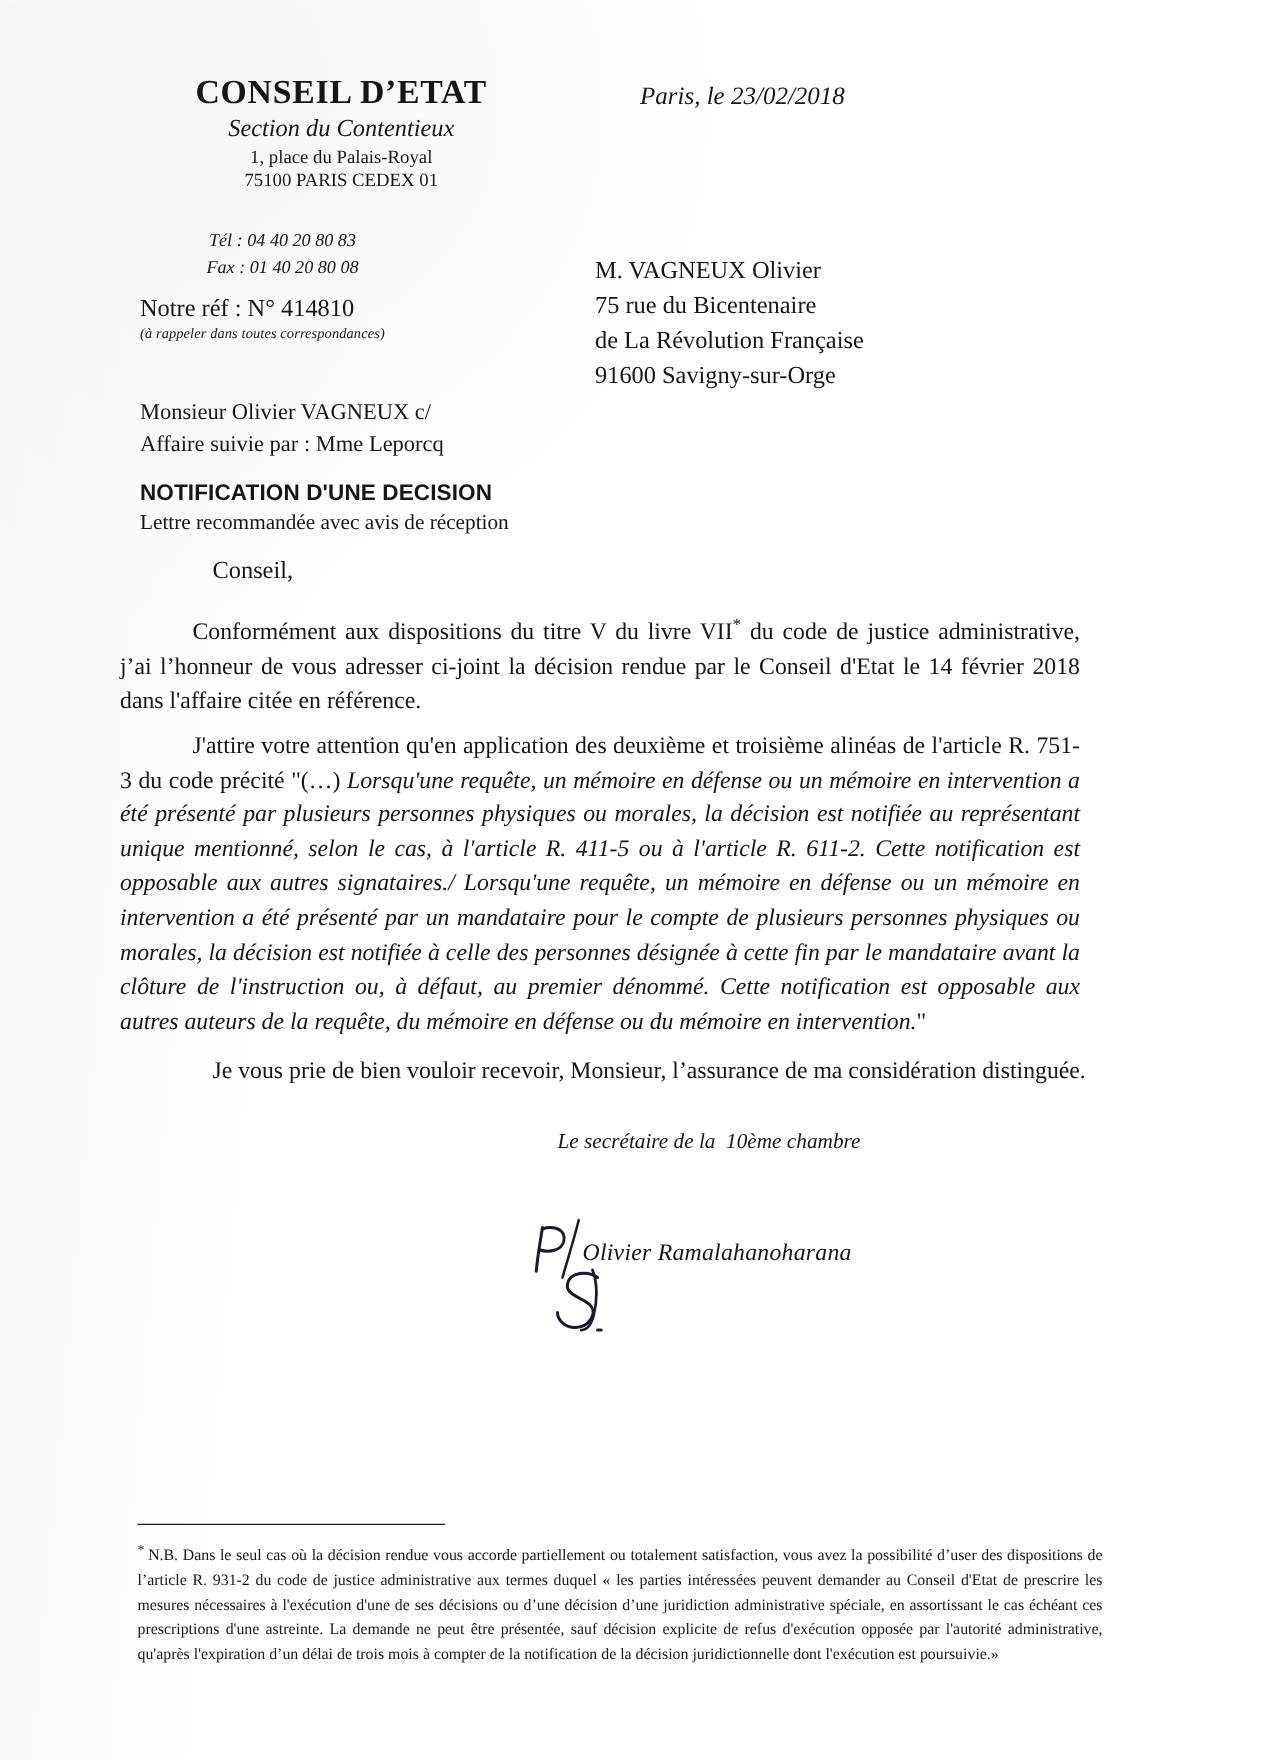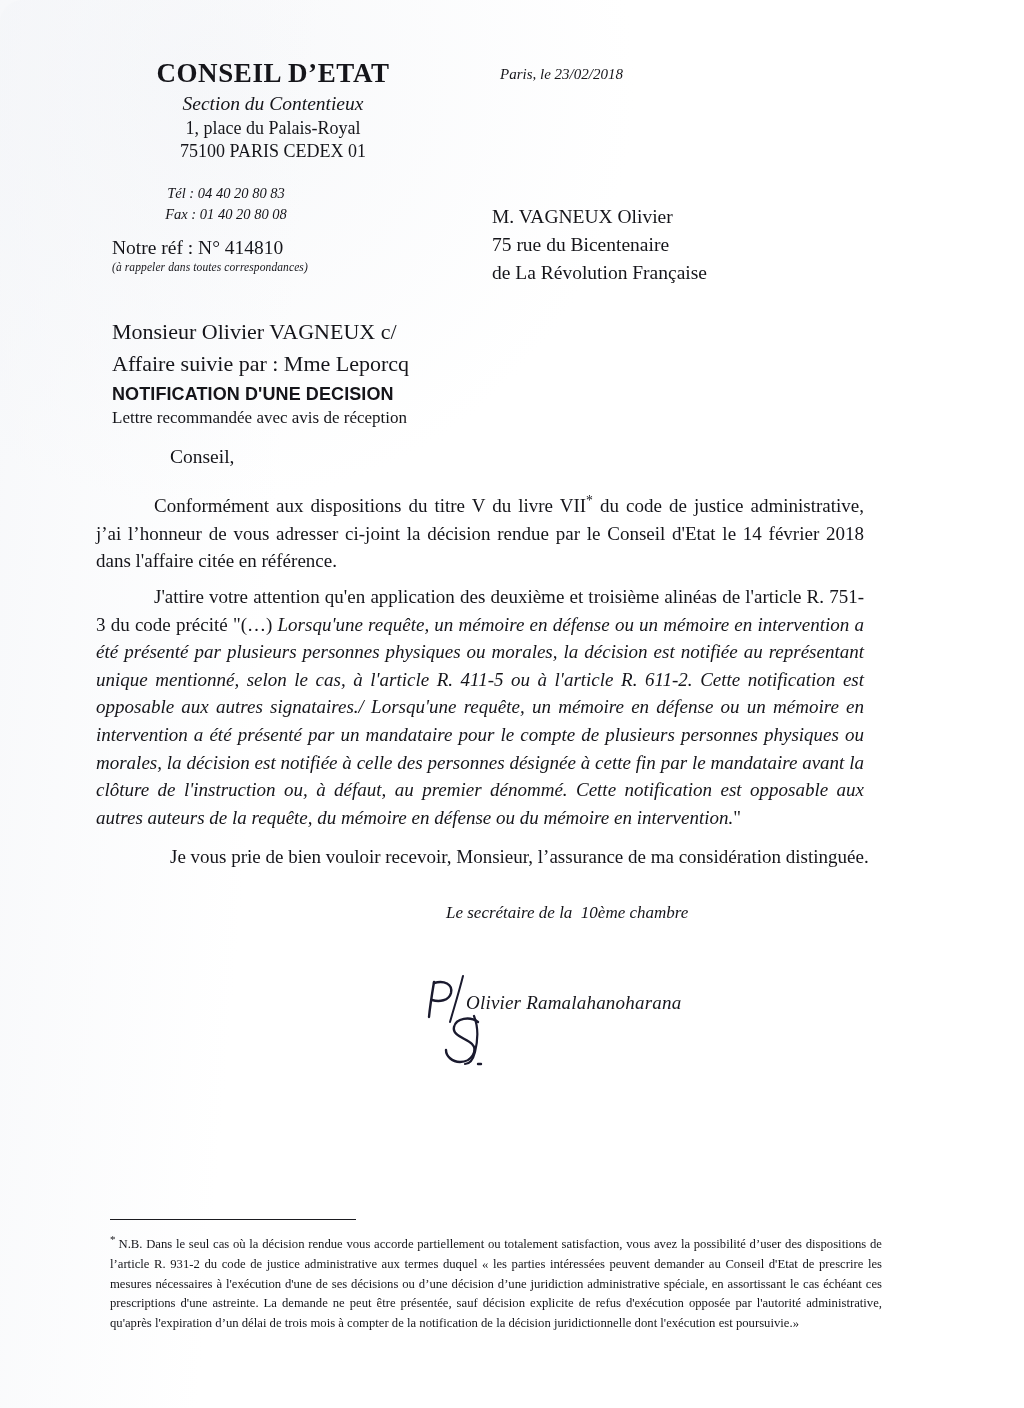--- a/index.html
+++ b/index.html
@@ -46,21 +46,21 @@
     line-height: 1.12;
     white-space: nowrap;
   }
   .org-section {
     font-size: 19.5px;
     font-style: italic;
     line-height: 1.3;
     margin-top: 3px;
   }
   .org-addr {
-    font-size: 18px;
+    font-size: 15px;
     line-height: 1.3;
   }
 
   .contact {
     position: absolute;
     left: 108px;
     top: 183px;
     width: 236px;
     text-align: center;
     font-style: italic;
@@ -81,39 +81,39 @@
     font-size: 11.5px;
     font-style: italic;
     line-height: 1.2;
     margin-top: 2px;
     letter-spacing: 0.1px;
   }
 
   
   .date-line {
     position: absolute;
-    left: 500px;
+    left: 512px;
     top: 66px;
     font-style: italic;
-    font-size: 15px;
+    font-size: 20px;
   }
   .recipient {
     position: absolute;
-    left: 492px;
+    left: 476px;
     top: 203px;
     font-size: 19.5px;
     line-height: 1.43;
   }
 
   
   .attn {
     position: absolute;
     left: 112px;
     top: 316px;
-    font-size: 22px;
+    font-size: 18px;
     line-height: 1.45;
   }
 
   
   .notif {
     position: absolute;
     left: 112px;
     top: 383px;
   }
   .notif-title {
@@ -248,20 +248,21 @@
     <div class="ref-main">Notre réf : N° 414810</div>
     <div class="ref-note">(à rappeler dans toutes correspondances)</div>
   </div>
 
   <div class="date-line">Paris, le 23/02/2018</div>
 
   <div class="recipient">
     <div>M. VAGNEUX Olivier</div>
     <div>75 rue du Bicentenaire</div>
     <div>de La Révolution Française</div>
+    <div>91600 Savigny-sur-Orge</div>
   </div>
 
   <div class="attn">
     <div>Monsieur Olivier VAGNEUX c/</div>
     <div>Affaire suivie par : Mme Leporcq</div>
   </div>
 
   <div class="notif">
     <div class="notif-title">NOTIFICATION D'UNE DECISION</div>
     <div class="notif-sub">Lettre recommandée avec avis de réception</div>

